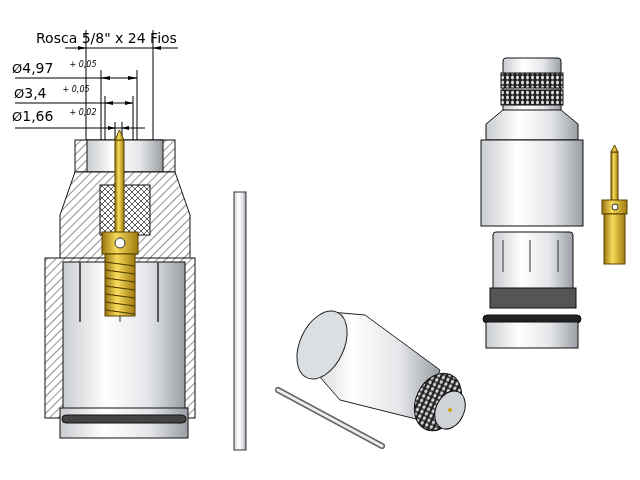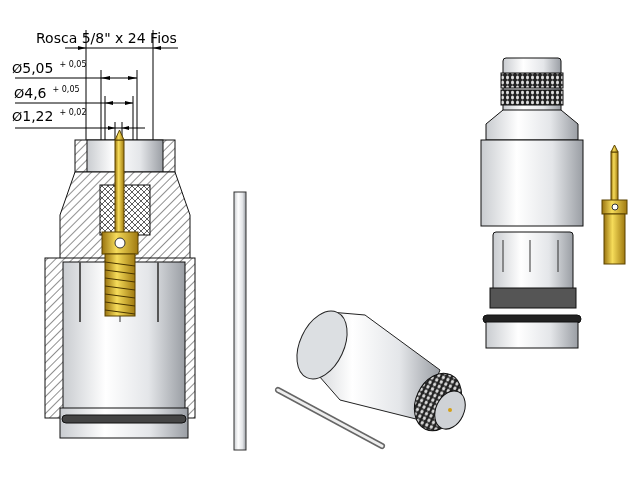--- a/index.html
+++ b/index.html
@@ -1,19 +1,19 @@
 <!DOCTYPE html>
 <html><head>
 <meta charset="utf-8">
 <style>
   html,body{margin:0;padding:0;background:#fff;}
   body{width:640px;height:480px;position:relative;overflow:hidden;font-family:"DejaVu Sans",sans-serif;}
   .lbl{position:absolute;color:#000;white-space:nowrap;}
   .main{font-size:14px;}
-  .tol{font-size:8px;position:relative;top:-6px;margin-left:6px;}
+  .tol{font-size:8px;position:relative;top:-6px;margin-left:16px;font-style:italic;}
   .phi{font-size:13px;}
   svg{position:absolute;left:0;top:0;}
 </style>
 </head>
 <body>
 
 <svg width="640" height="480" viewBox="0 0 640 480">
   <defs>
     <linearGradient id="steel" x1="0" x2="1" y1="0" y2="0">
       <stop offset="0" stop-color="#c9ccd0"></stop>
@@ -134,20 +134,20 @@
     <polygon points="611,152 614.5,145 618,152" fill="url(#gold)" stroke="#5a4300"></polygon>
     <rect x="602" y="200" width="25" height="14" fill="url(#gold)" stroke="#5a4300"></rect>
     <circle cx="615" cy="207" r="3" fill="#fff" stroke="#333"></circle>
     <rect x="604" y="214" width="21" height="50" fill="url(#gold)" stroke="#5a4300"></rect>
   </g>
 </svg>
 
 <div class="lbl main" style="left:36px;top:30px;">Rosca 5/8" x 24 Fios</div>
 
 <div class="lbl main" style="left:12px;top:60px;">
-  <span class="phi">Ø</span><span>5,05</span><span class="tol">+ 0,05</span>
+  <span class="phi">Ø</span><span>4,97</span><span class="tol">+ 0,05</span>
 </div>
 <div class="lbl main" style="left:14px;top:85px;">
-  <span class="phi">Ø</span><span>4,6</span><span class="tol">+ 0,05</span>
+  <span class="phi">Ø</span><span>3,4</span><span class="tol">+ 0,05</span>
 </div>
 <div class="lbl main" style="left:12px;top:108px;">
-  <span class="phi">Ø</span><span>1,22</span><span class="tol">+ 0,02</span>
+  <span class="phi">Ø</span><span>1,66</span><span class="tol">+ 0,02</span>
 </div>
 
 </body></html>

